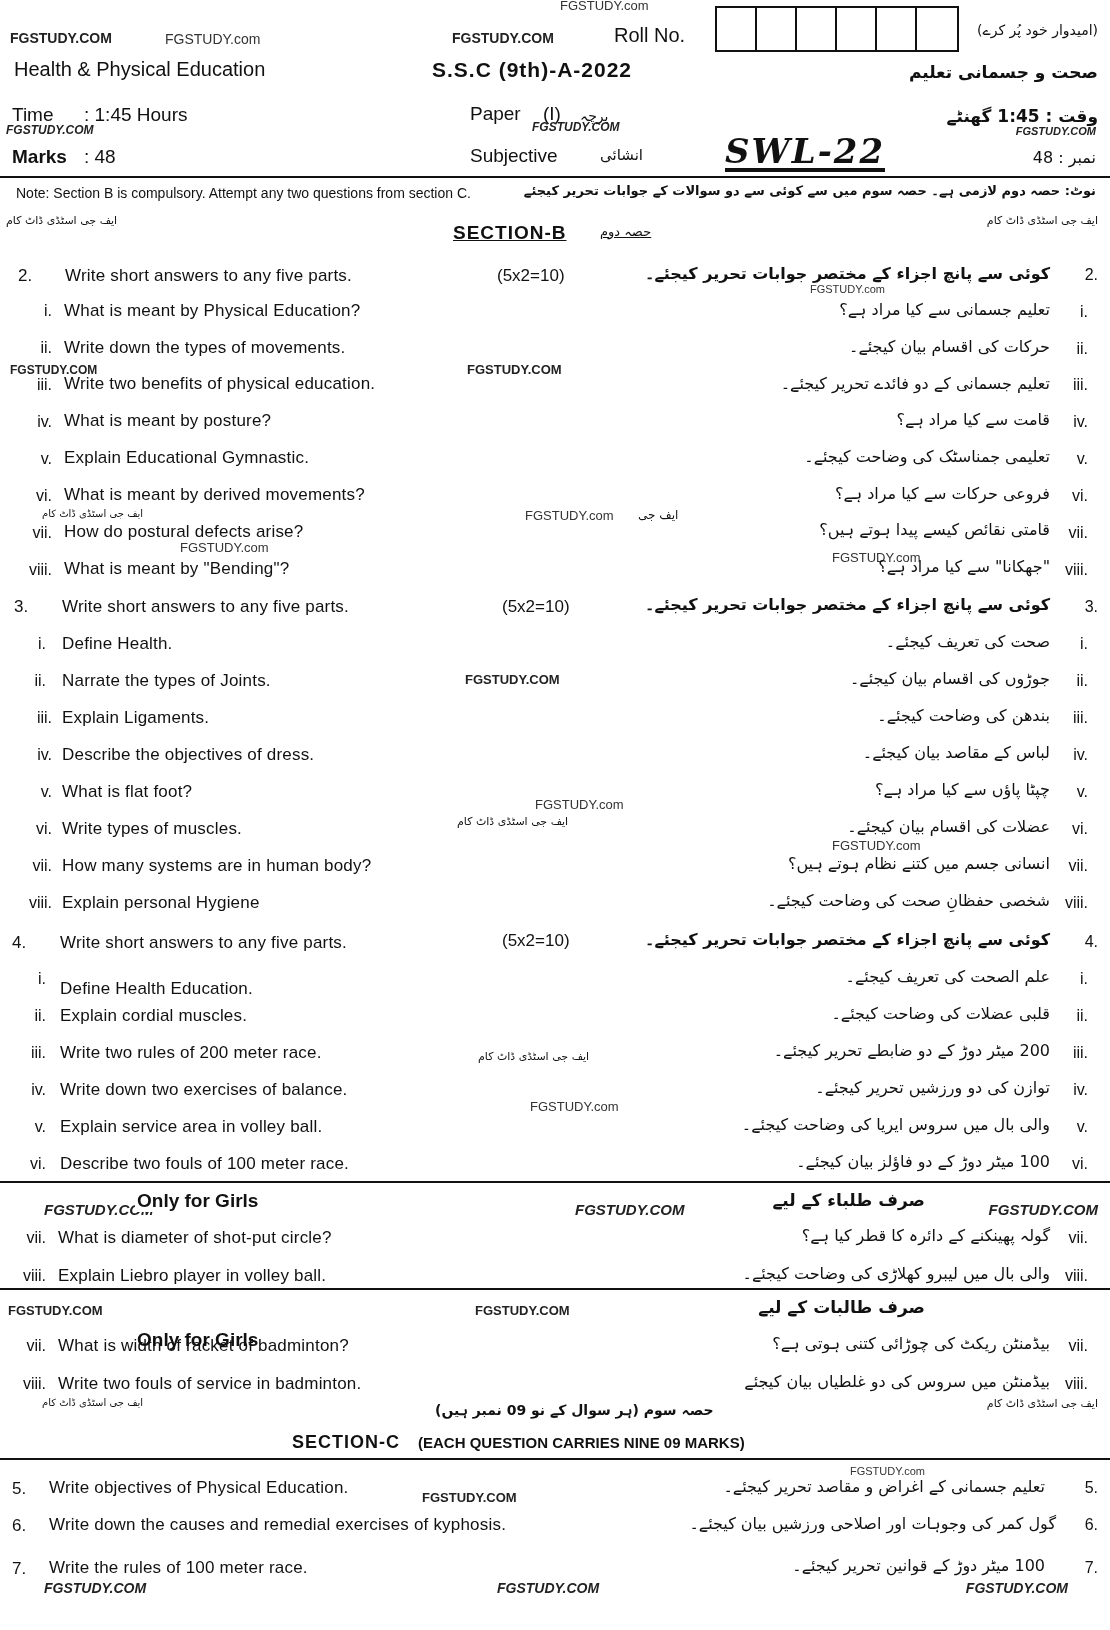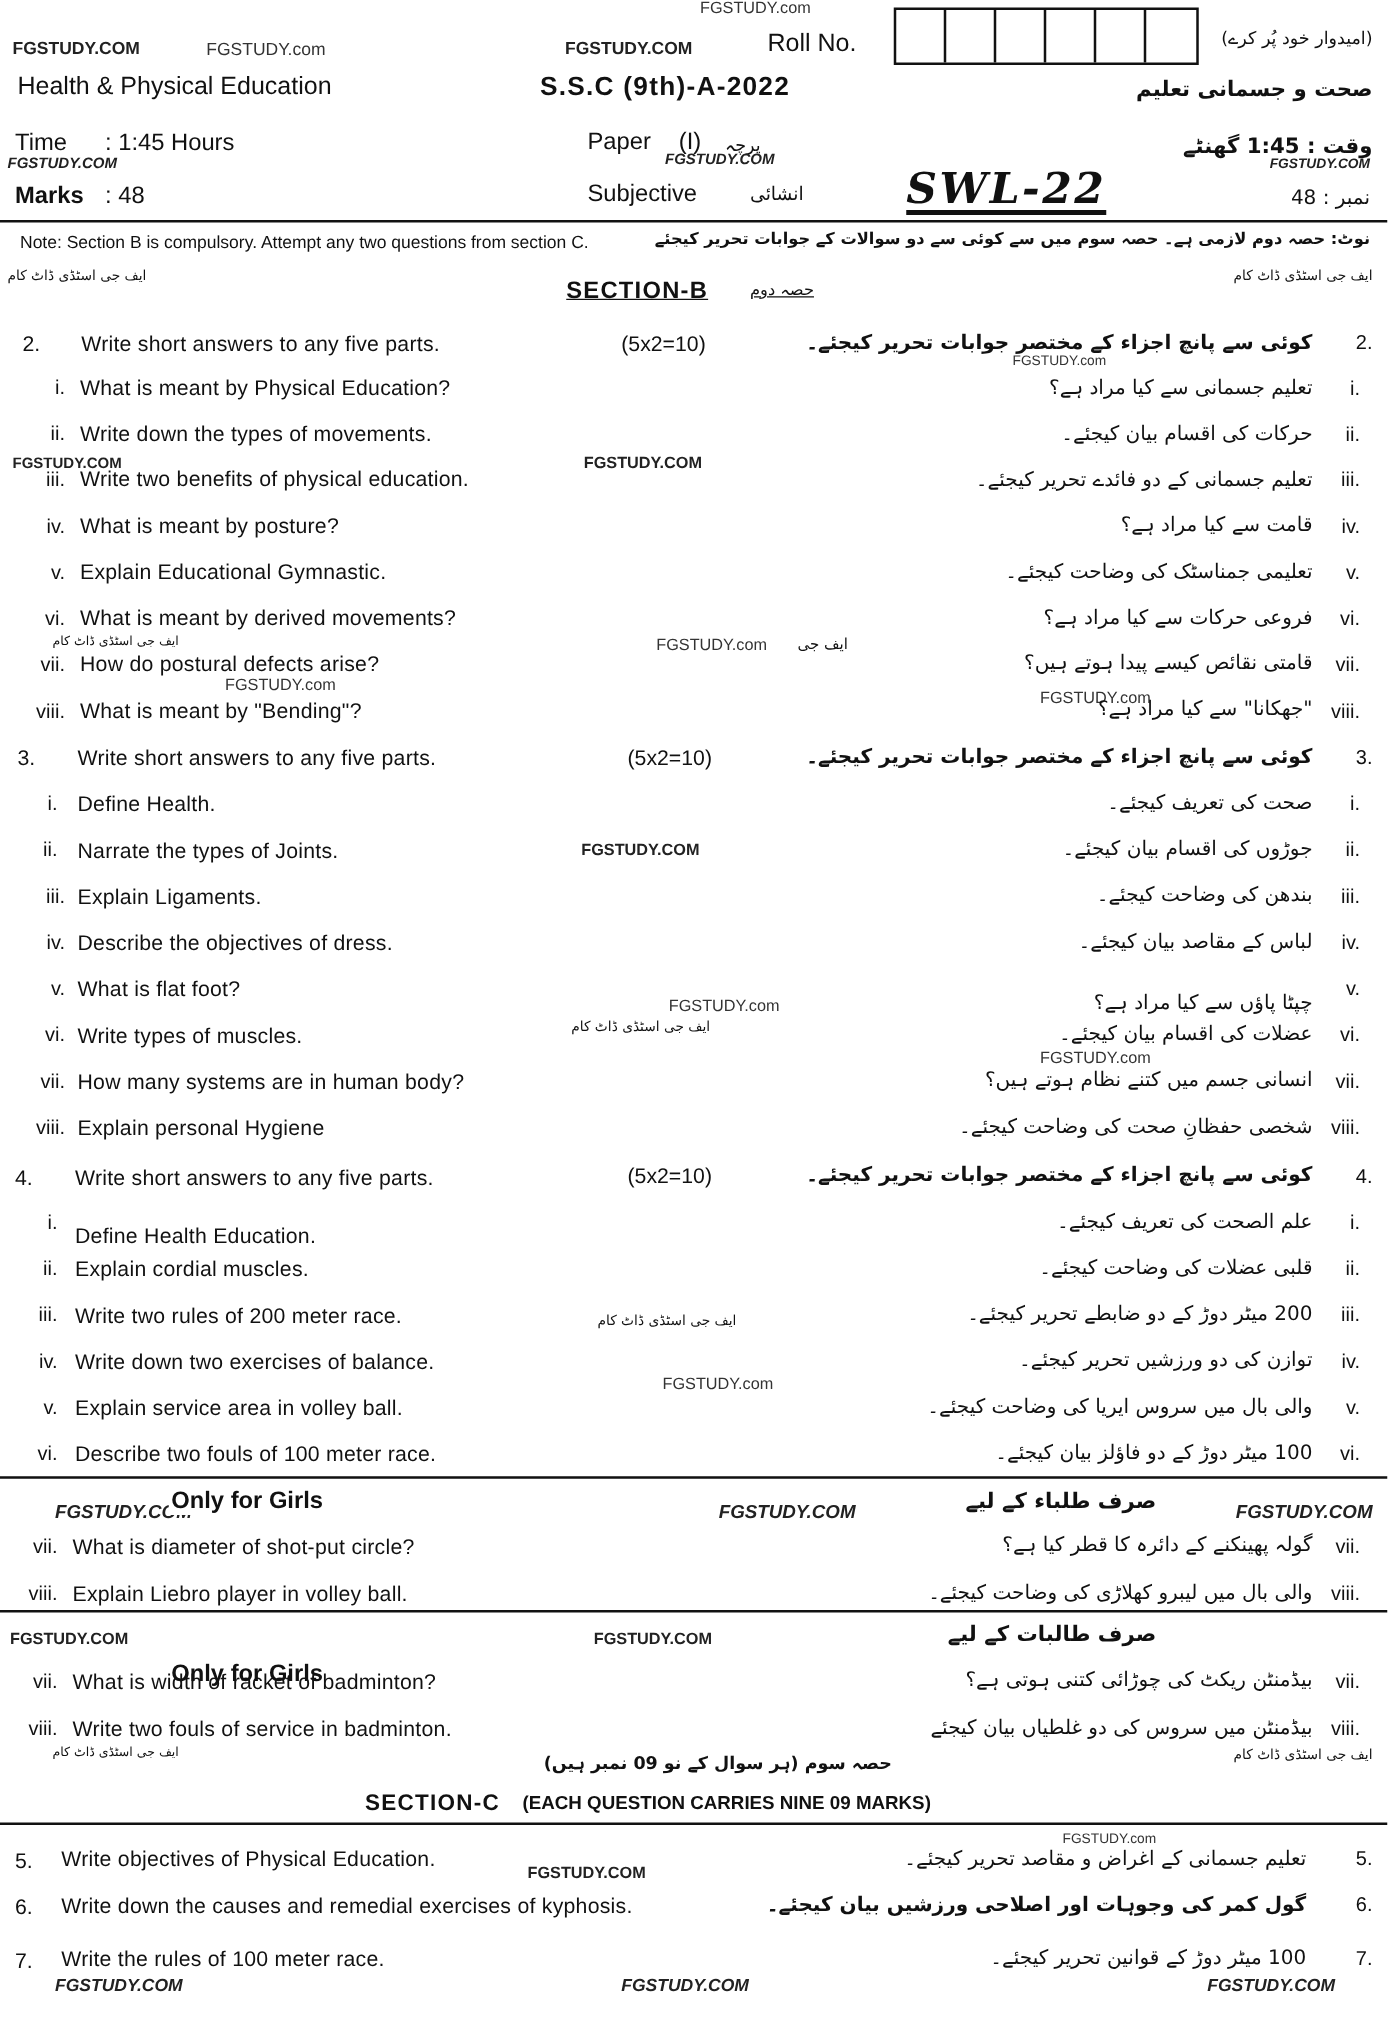--- a/index.html
+++ b/index.html
@@ -149,21 +149,21 @@
 <div class="abs urdu" style="right:60px;top:706px;">بندھن کی وضاحت کیجئے۔</div>
 <div class="ur-num" style="right:22px;top:709px;">iii.</div>
 
 <div class="roman" style="left:6px;top:746px;">iv.</div>
 <div class="abs q" style="left:62px;top:745px;">Describe the objectives of dress.</div>
 <div class="abs urdu" style="right:60px;top:743px;">لباس کے مقاصد بیان کیجئے۔</div>
 <div class="ur-num" style="right:22px;top:746px;">iv.</div>
 
 <div class="roman" style="left:6px;top:783px;">v.</div>
 <div class="abs q" style="left:62px;top:782px;">What is flat foot?</div>
-<div class="abs urdu" style="right:60px;top:780px;margin-top:12px;">چپٹا پاؤں سے کیا مراد ہے؟</div>
+<div class="abs urdu" style="right:60px;top:780px;">چپٹا پاؤں سے کیا مراد ہے؟</div>
 <div class="ur-num" style="right:22px;top:783px;">v.</div>
 
 <div class="wm wm-thin" style="left:535px;top:797px;font-size:13px;">FGSTUDY.com</div>
 <div class="abs urdu" style="left:457px;top:815px;font-size:11px;">ایف جی اسٹڈی ڈاٹ کام</div>
 <div class="roman" style="left:6px;top:820px;">vi.</div>
 <div class="abs q" style="left:62px;top:819px;">Write types of muscles.</div>
 <div class="abs urdu" style="right:60px;top:817px;">عضلات کی اقسام بیان کیجئے۔</div>
 <div class="ur-num" style="right:22px;top:820px;">vi.</div>
 
 <div class="wm wm-thin" style="left:832px;top:838px;font-size:13px;">FGSTUDY.com</div>
@@ -261,21 +261,21 @@
 
 <div class="qnum" style="left:12px;top:1479px;">5.</div>
 <div class="abs q" style="left:49px;top:1478px;">Write objectives of Physical Education.</div>
 <div class="wm wm-bold" style="left:422px;top:1490px;font-size:13px;">FGSTUDY.COM</div>
 <div class="wm wm-thin" style="left:850px;top:1465px;font-size:11px;">FGSTUDY.com</div>
 <div class="abs urdu" style="right:65px;top:1477px;">تعلیم جسمانی کے اغراض و مقاصد تحریر کیجئے۔</div>
 <div class="ur-num" style="right:12px;top:1479px;">5.</div>
 
 <div class="qnum" style="left:12px;top:1516px;">6.</div>
 <div class="abs q" style="left:49px;top:1515px;">Write down the causes and remedial exercises of kyphosis.</div>
-<div class="abs urdu" style="right:65px;top:1514px;font-weight:bold;">گول کمر کی وجوہات اور اصلاحی ورزشیں بیان کیجئے۔</div>
+<div class="abs urdu" style="right:54px;top:1514px;">گول کمر کی وجوہات اور اصلاحی ورزشیں بیان کیجئے۔</div>
 <div class="ur-num" style="right:12px;top:1516px;">6.</div>
 
 <div class="qnum" style="left:12px;top:1559px;">7.</div>
 <div class="abs q" style="left:49px;top:1558px;">Write the rules of 100 meter race.</div>
 <div class="abs urdu" style="right:65px;top:1556px;">100 میٹر دوڑ کے قوانین تحریر کیجئے۔</div>
 <div class="ur-num" style="right:12px;top:1559px;">7.</div>
 
 <div class="wm wm-ital" style="left:44px;top:1580px;font-size:14px;">FGSTUDY.COM</div>
 <div class="wm wm-ital" style="left:497px;top:1580px;font-size:14px;">FGSTUDY.COM</div>
 <div class="wm wm-ital" style="right:42px;top:1580px;font-size:14px;">FGSTUDY.COM</div>

